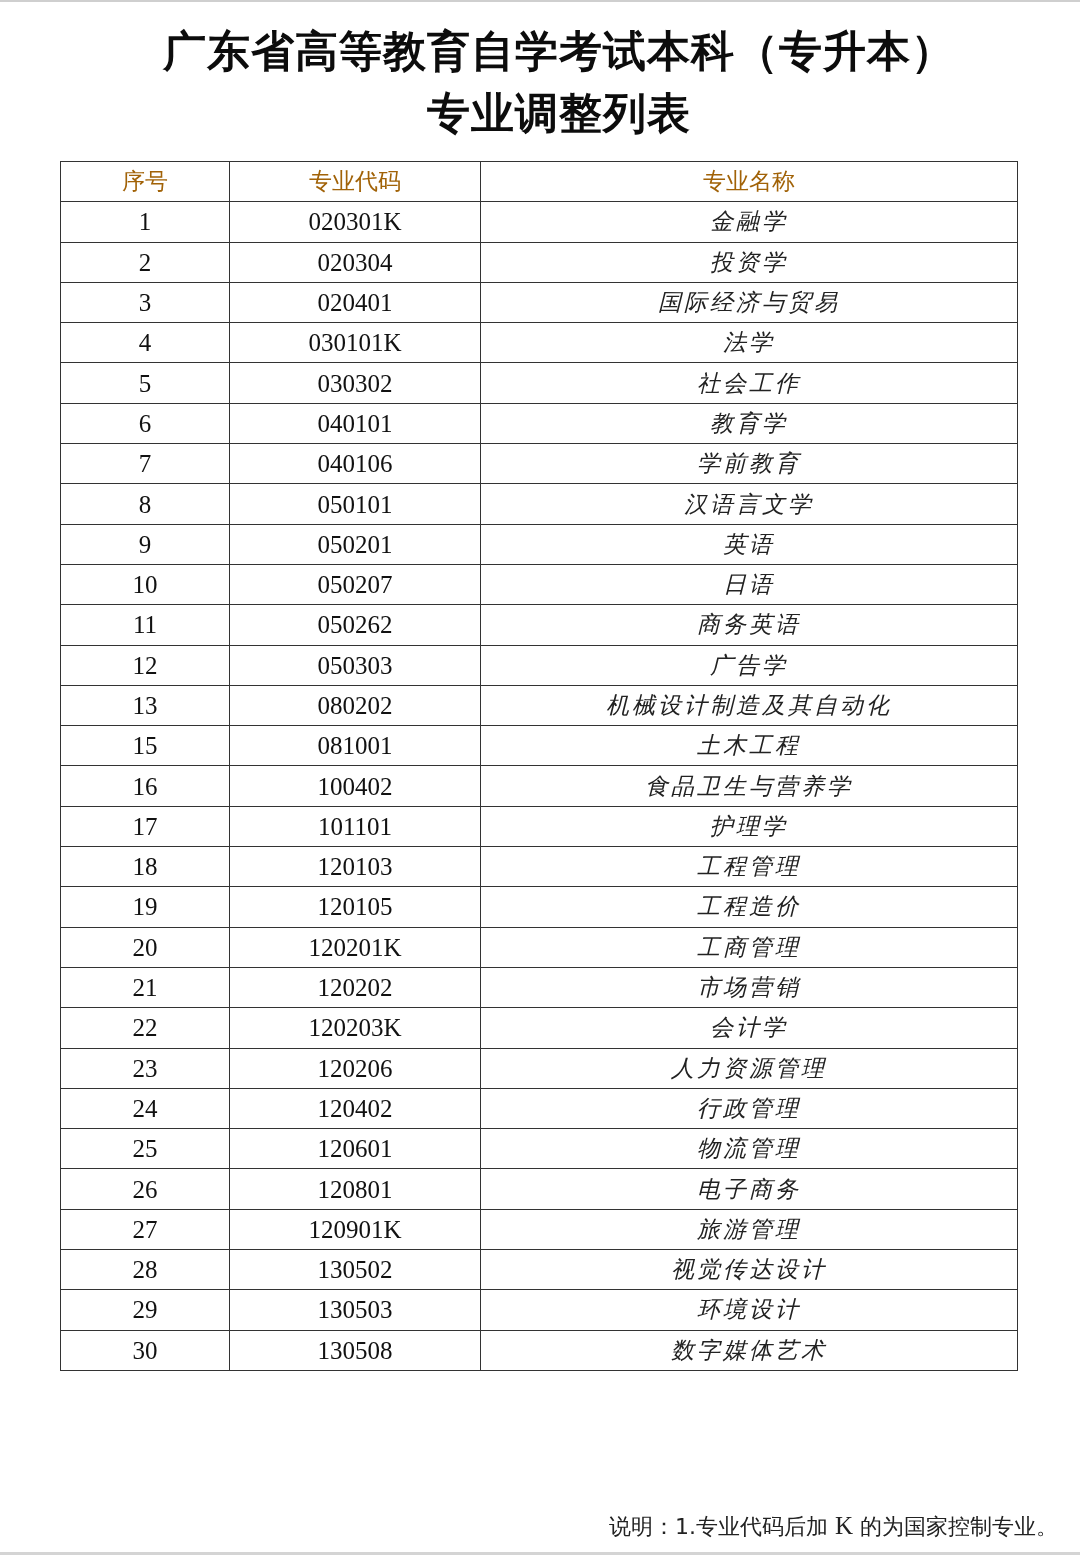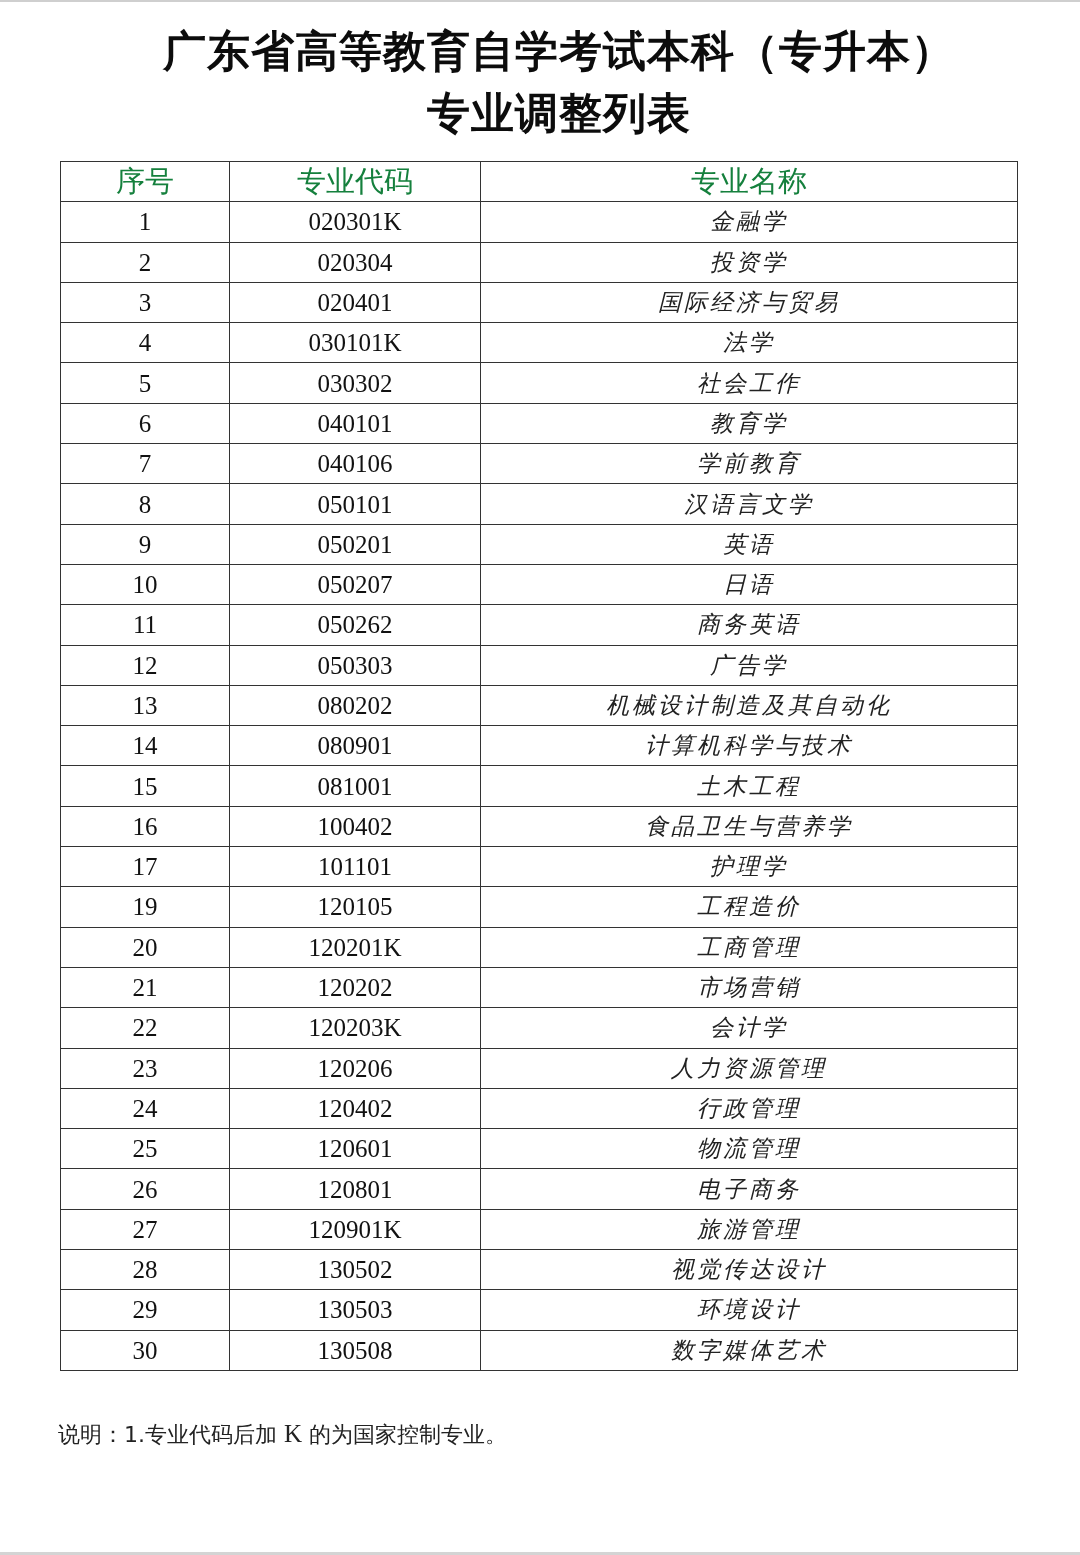--- a/index.html
+++ b/index.html
@@ -19,27 +19,27 @@
   .title.line1 { top: 24px; font-size: 43px; line-height: 56px; }
   .title.line2 { top: 86px; font-size: 43px; line-height: 56px; }
   table.majors {
     position: absolute; left: 60px; top: 161px; width: 957px;
     border-collapse: collapse; table-layout: fixed;
   }
   table.majors th, table.majors td {
     border: 1.5px solid #333; text-align: center; padding: 0;
     font-weight: normal; height: 39.3px; line-height: 39px;
   }
-  table.majors th { font-family: "DejaVu Sans", sans-serif; font-size: 29px; color: #15803d; }
+  table.majors th { font-family: "DejaVu Sans", sans-serif; font-size: 23px; color: #a16207; }
   td.idx, td.code { font-family: "Liberation Serif", serif; font-size: 25px; }
   td.name { font-family: "DejaVu Sans", sans-serif; font-size: 23px; letter-spacing: 3px; font-weight: 300; color: #222; font-style: italic; }
   col.c1 { width: 169px; } col.c2 { width: 251px; } col.c3 { width: 537px; }
   .notes {
-    position: absolute; left: 58px; top: 1416px; width: 1000px;
-    font-family: "DejaVu Sans", sans-serif; font-size: 22px; color: #222; line-height: 36px;
+    position: absolute; left: 58px; top: 1508px; width: 1000px;
+    font-family: "DejaVu Sans", sans-serif; font-size: 22px; color: #222; line-height: 36px; text-align: right;
   }
   .notes .row2 { padding-left: 80px; }
   .notes b { font-weight: bold; color: #111; }
   .notes .k { font-family: "Liberation Serif", serif; font-size: 25px; }
 </style>
 </head>
 <body>
 
 <div class="top-rule"></div>
 
@@ -119,38 +119,38 @@
         <td class="idx">12</td>
         <td class="code">050303</td>
         <td class="name">广告学</td>
       </tr>
       <tr>
         <td class="idx">13</td>
         <td class="code">080202</td>
         <td class="name">机械设计制造及其自动化</td>
       </tr>
       <tr>
-        <td class="idx">14</td>
-        <td class="code">080901</td>
-        <td class="name">计算机科学与技术</td>
-      </tr>
-      <tr>
         <td class="idx">15</td>
         <td class="code">081001</td>
         <td class="name">土木工程</td>
       </tr>
       <tr>
         <td class="idx">16</td>
         <td class="code">100402</td>
         <td class="name">食品卫生与营养学</td>
       </tr>
       <tr>
         <td class="idx">17</td>
         <td class="code">101101</td>
         <td class="name">护理学</td>
+      </tr>
+      <tr>
+        <td class="idx">18</td>
+        <td class="code">120103</td>
+        <td class="name">工程管理</td>
       </tr>
       <tr>
         <td class="idx">19</td>
         <td class="code">120105</td>
         <td class="name">工程造价</td>
       </tr>
       <tr>
         <td class="idx">20</td>
         <td class="code">120201K</td>
         <td class="name">工商管理</td>

